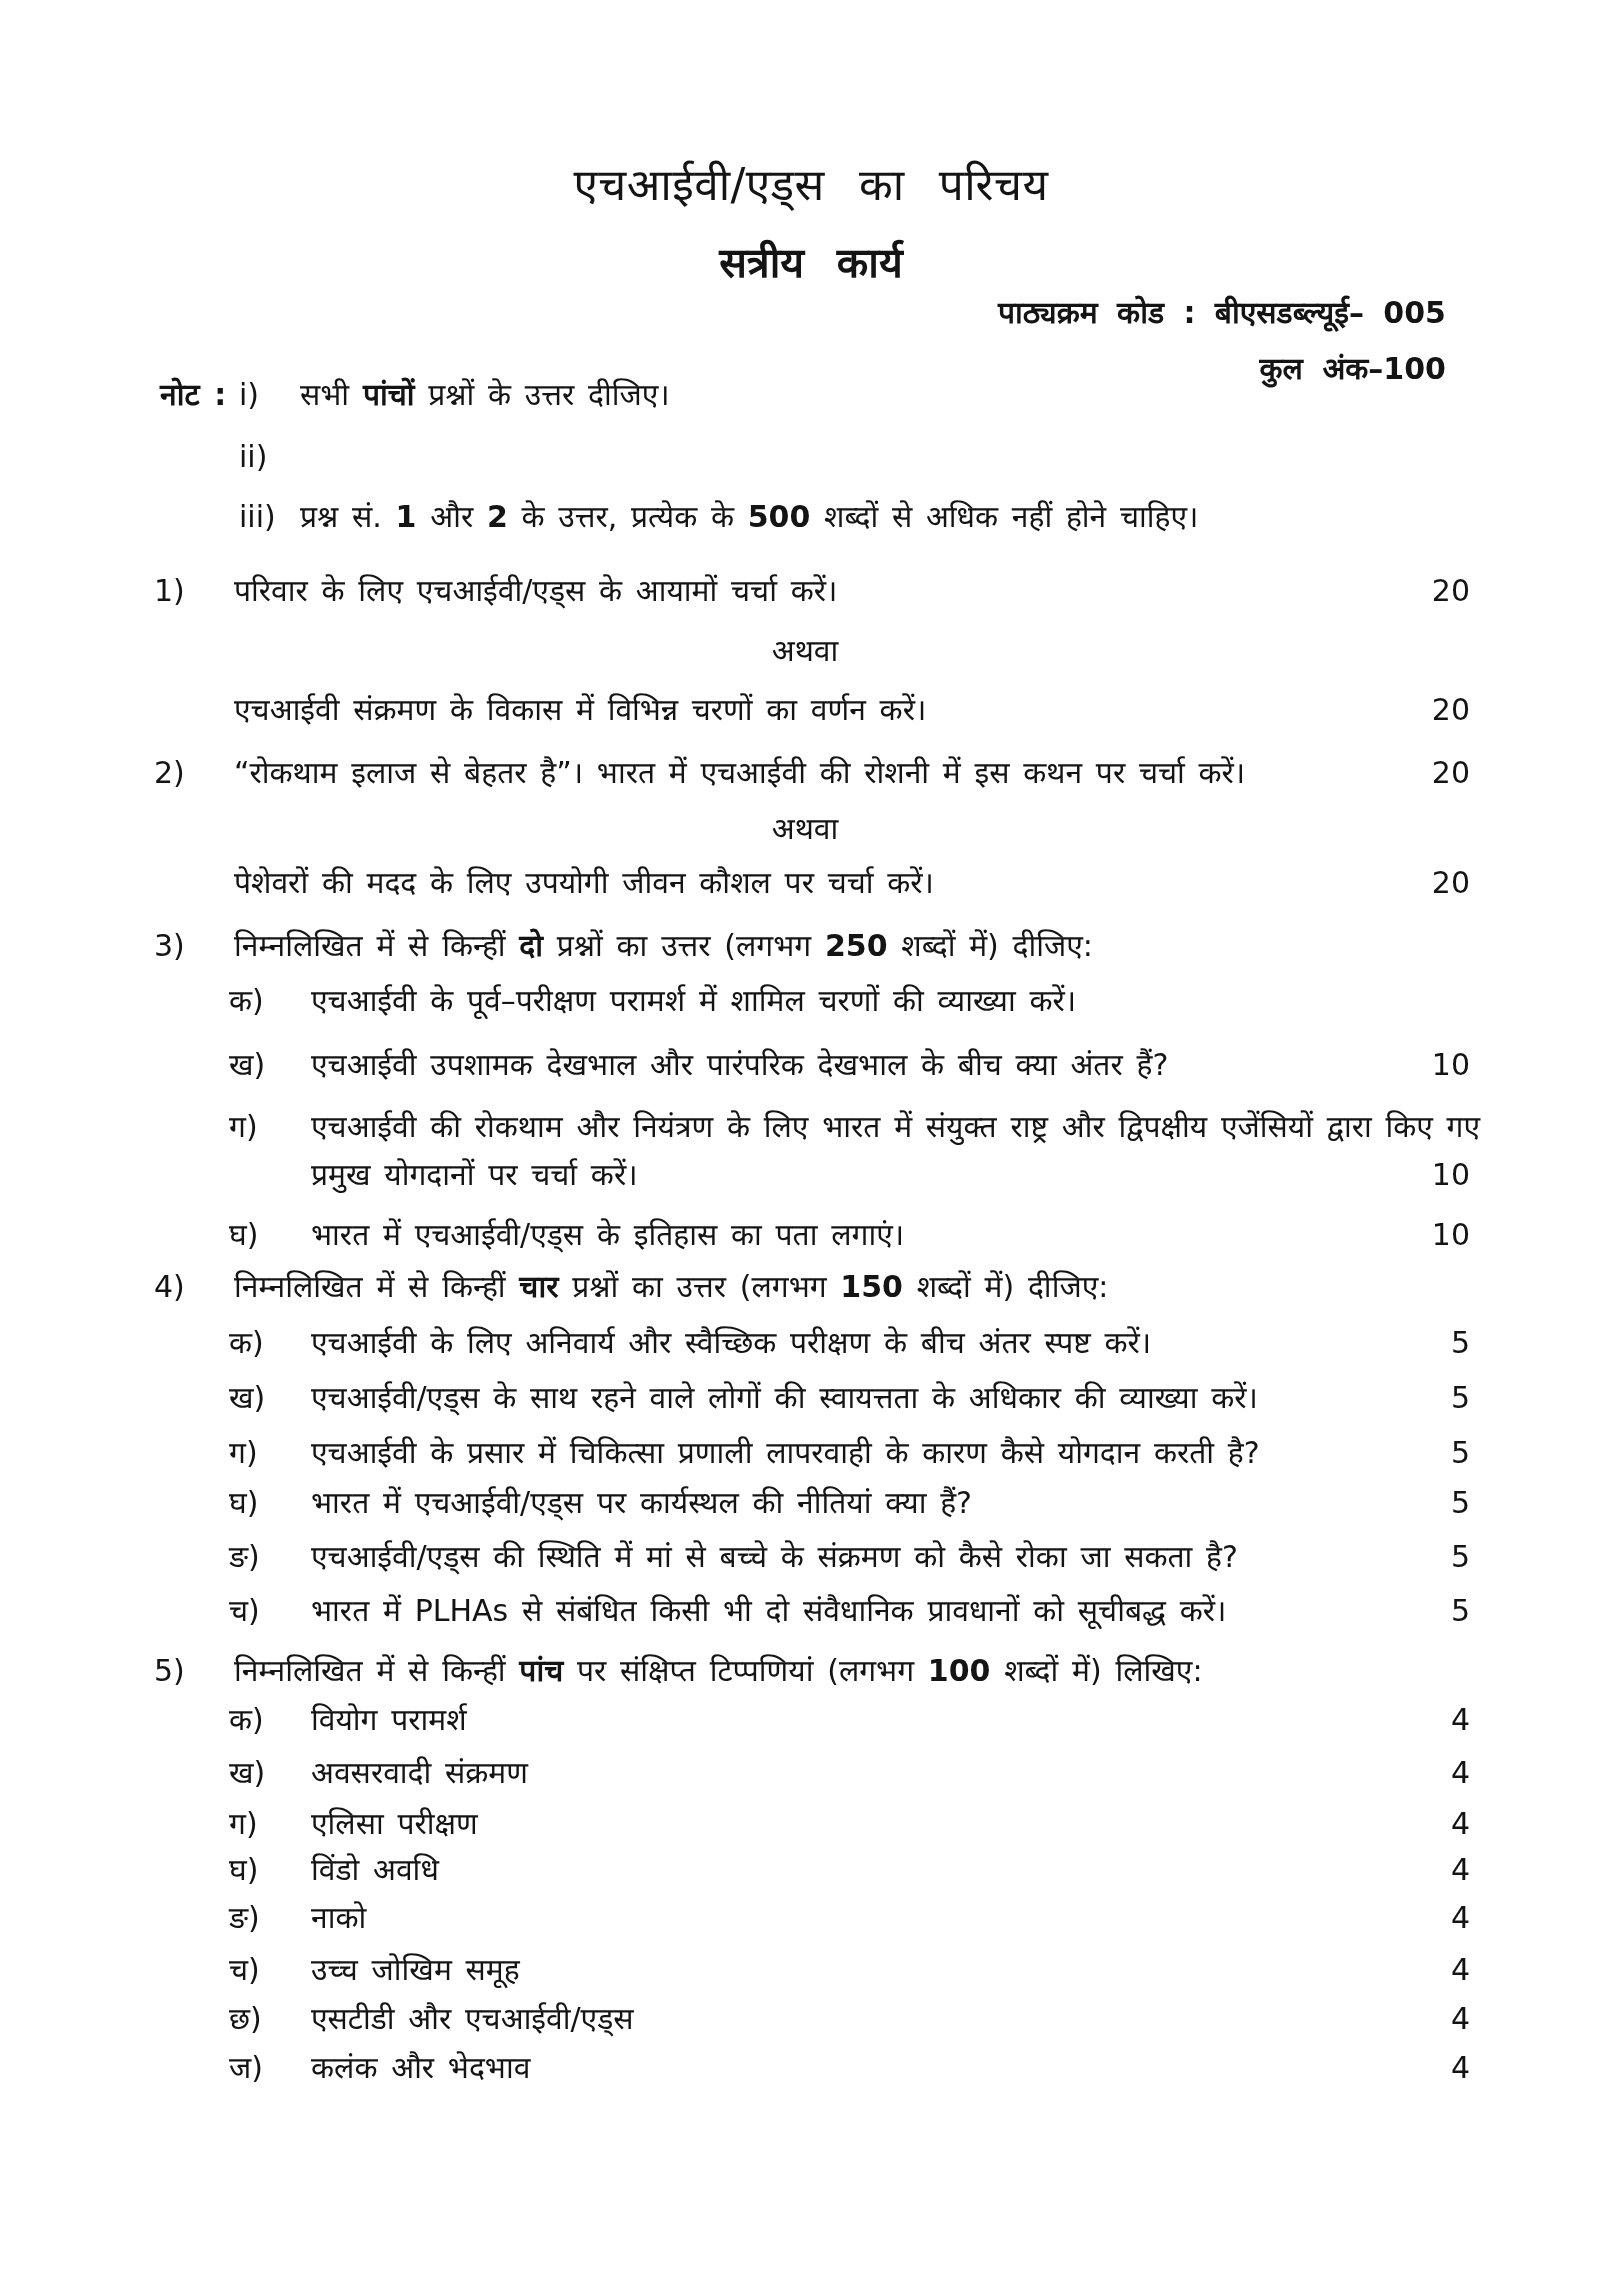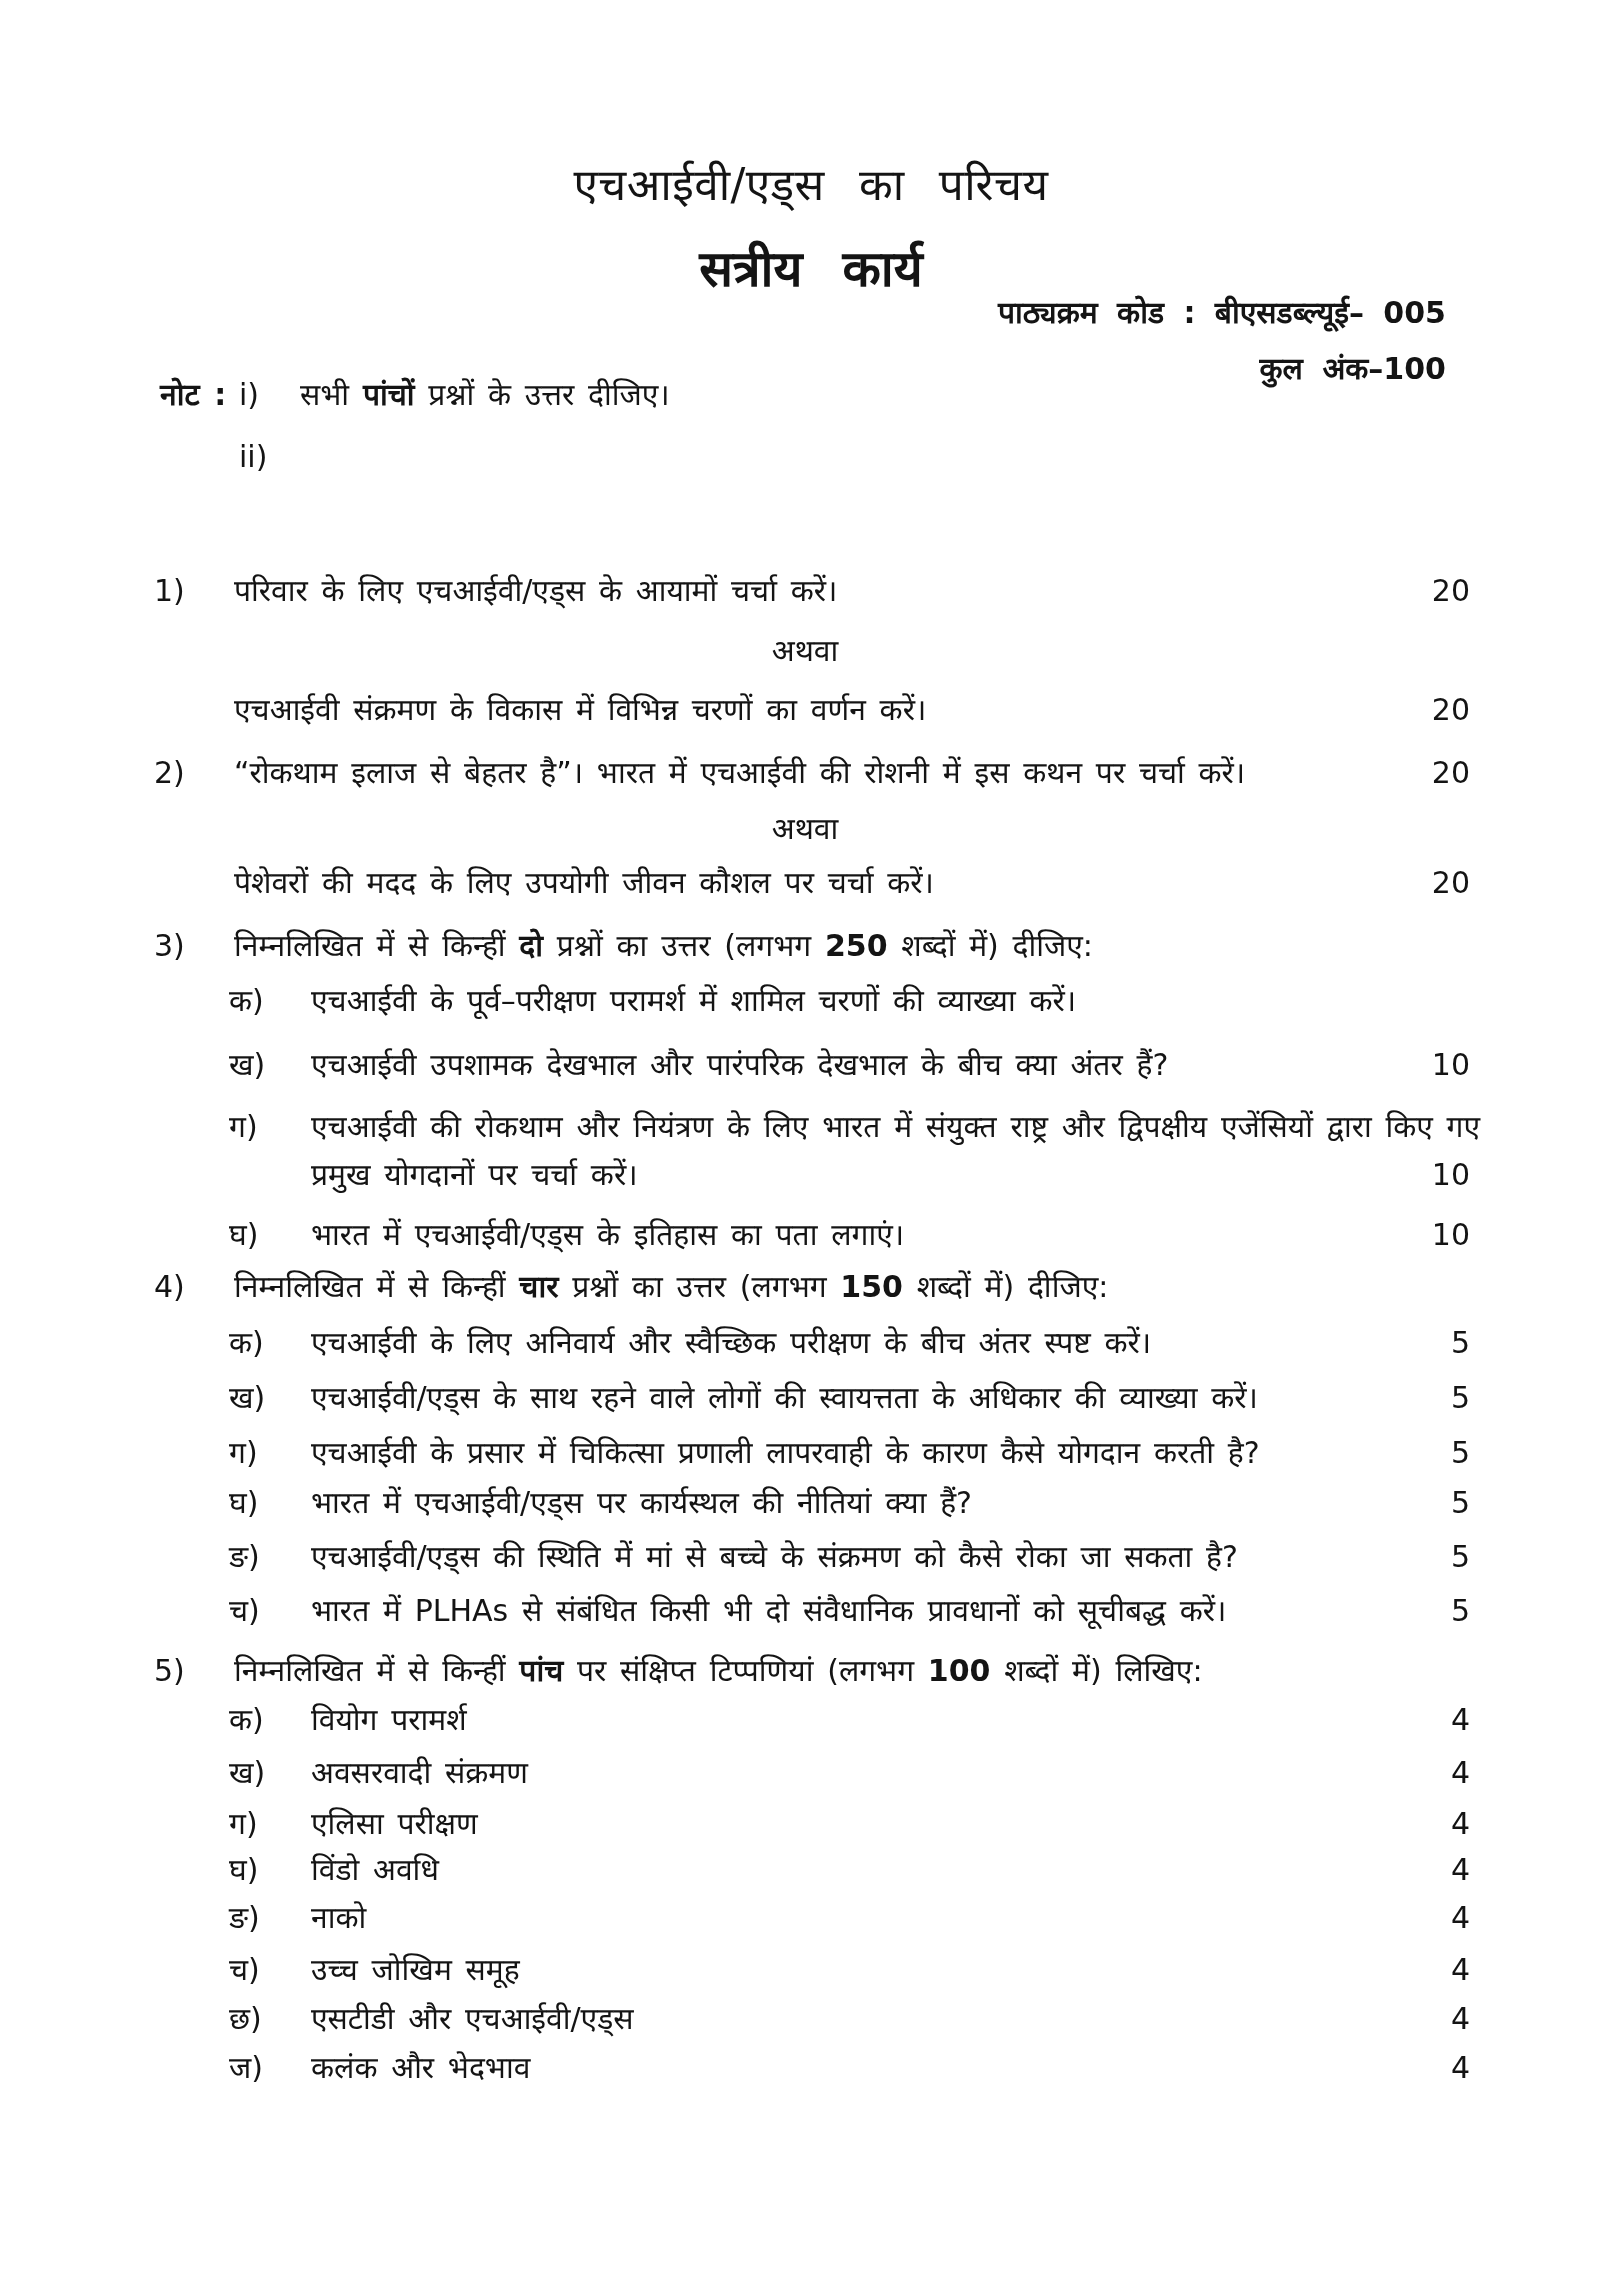--- a/index.html
+++ b/index.html
@@ -11,21 +11,21 @@
     color:#141414;
     overflow:hidden;
   }
   .title1 {
     position:absolute; top:153px; left:0; width:1622px;
     text-align:center; font-size:44px; font-weight:normal;
     word-spacing:0.45em; letter-spacing:0.01em;
   }
   .title2 {
     position:absolute; top:233px; left:0; width:1622px;
-    text-align:center; font-size:50px; font-weight:bold;
+    text-align:center; font-size:41px; font-weight:bold;
     word-spacing:0.45em;
   }
   .course {
     position:absolute; top:285px; right:176px;
     text-align:right; font-size:30px; font-weight:bold;
     line-height:56px; word-spacing:0.3em; white-space:nowrap;
   }
   .row {
     position:absolute; left:0; width:1622px; height:46px;
     font-size:30px; line-height:46px; white-space:nowrap;
@@ -57,20 +57,24 @@
   </div>
 
   <div class="row" style="top:372px">
     <span class="notelabel">नोट :</span>
     <span class="notenum">i)</span>
     <span class="notetext"><span>सभी </span><span class="b">पांचों</span><span> प्रश्नों के उत्तर दीजिए।</span></span>
   </div>
   <div class="row" style="top:434px">
     <span class="notenum">ii)</span>
   </div>
+  <div class="row" style="top:494px">
+    <span class="notenum">iii)</span>
+    <span class="notetext"><span>प्रश्न सं. </span><span class="b">1</span><span> और </span><span class="b">2</span><span> के उत्तर, प्रत्येक के </span><span class="b">500</span><span> शब्दों से अधिक नहीं होने चाहिए।</span></span>
+  </div>
 
   <div class="row" style="top:568px">
     <span class="qnum">1)</span>
     <span class="qtext">परिवार के लिए एचआईवी/एड्स के आयामों  चर्चा करें।</span>
     <span class="marks">20</span>
   </div>
   <div class="row" style="top:628px">
     <span class="center">अथवा</span>
   </div>
   <div class="row" style="top:687px">

